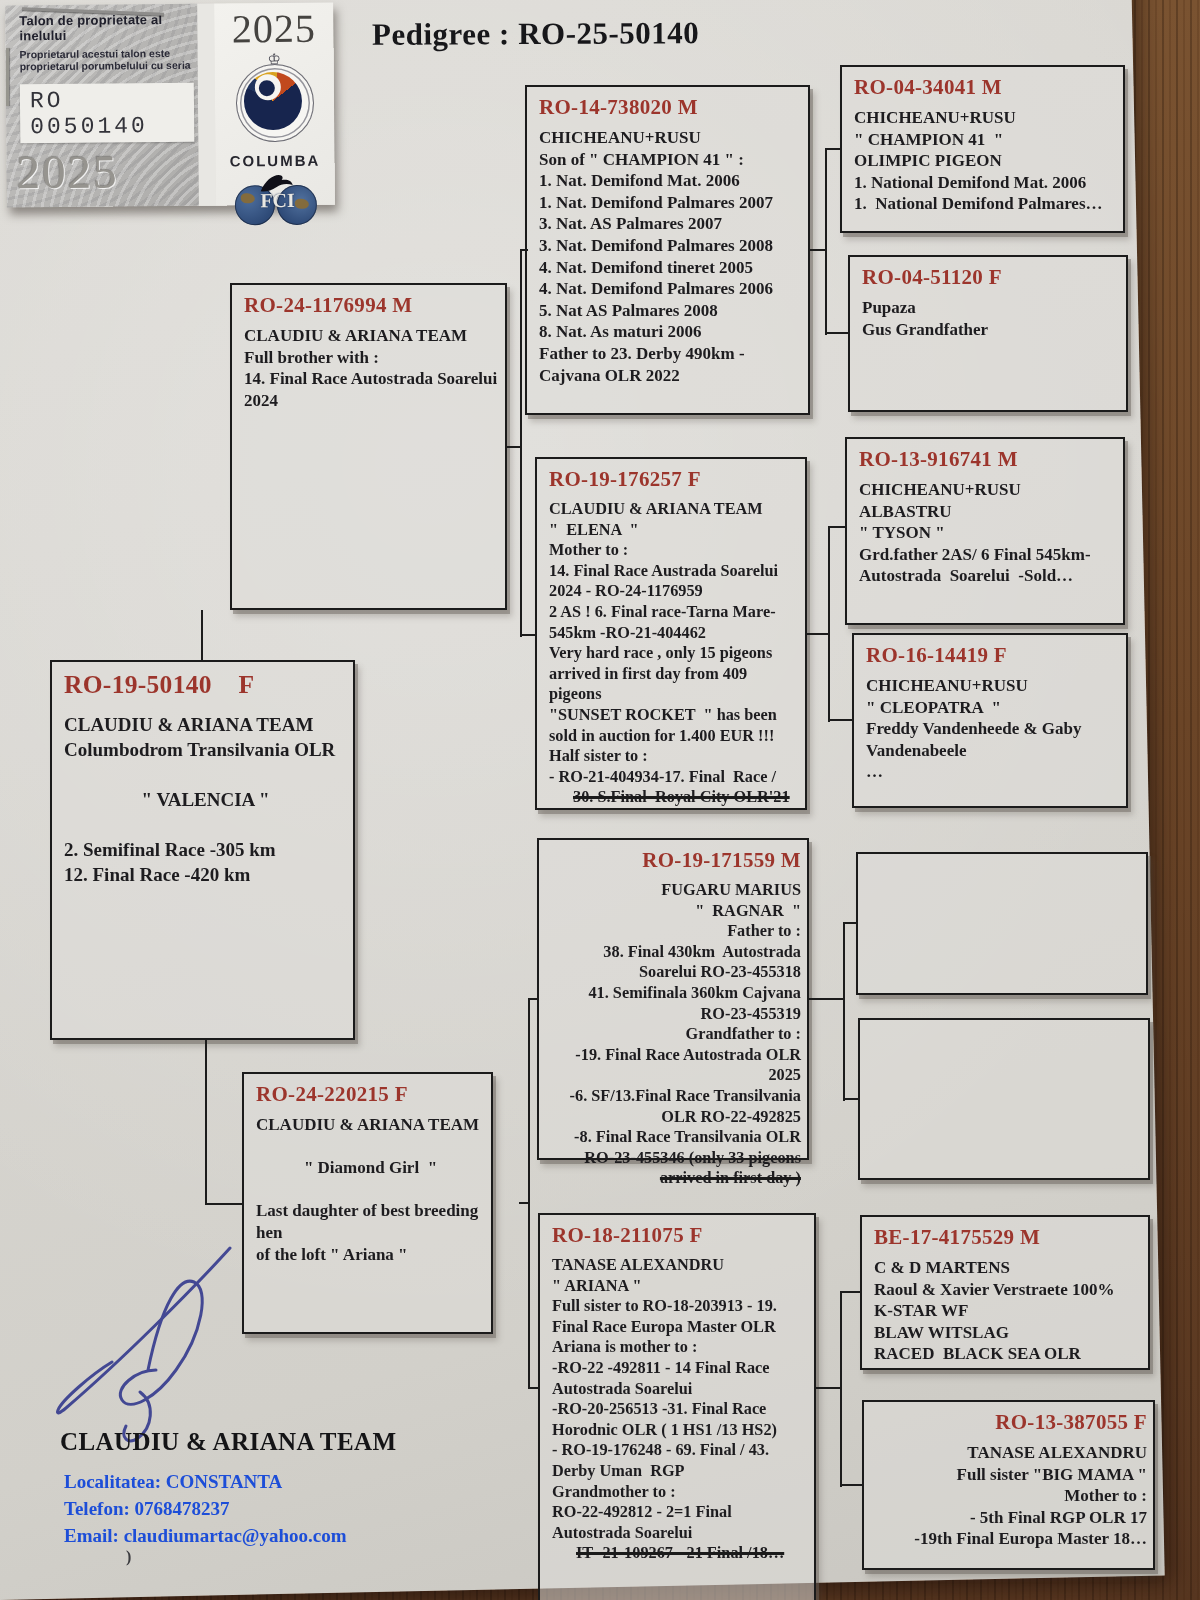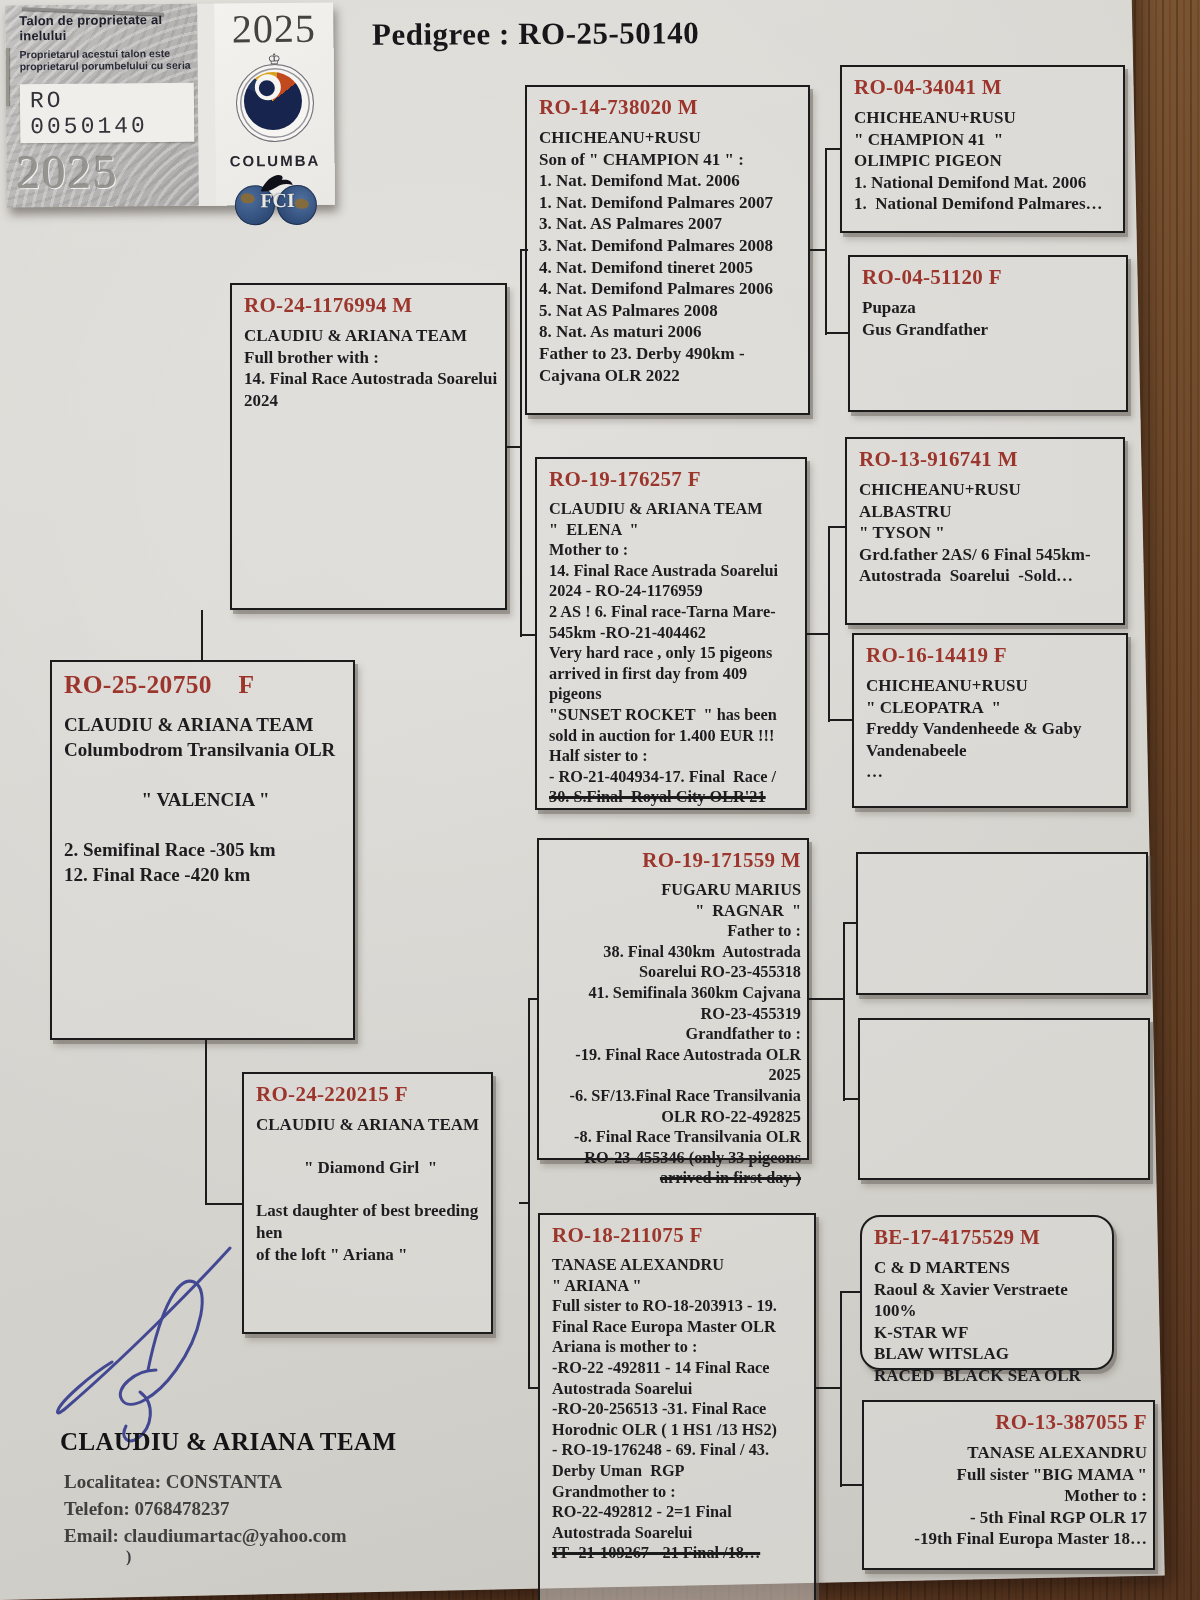--- a/index.html
+++ b/index.html
@@ -100,27 +100,27 @@
     box-sizing:border-box;padding:6px 6px 4px 12px;
     box-shadow:3px 4px 0 rgba(105,98,90,.45), 5px 7px 6px rgba(80,72,62,.25);
     color:#1d1c1f;overflow:visible;
   }
   .ring{font-size:21px;font-weight:bold;color:#9c352c;letter-spacing:.3px;margin:2px 0 7px;white-space:pre-wrap;}
   .bline{font-size:17px;line-height:21.6px;min-height:21.6px;font-weight:bold;white-space:pre-wrap;}
   .dense .bline{font-size:16.3px;line-height:20.6px;min-height:20.6px;}
   .big .ring{font-size:25.5px;margin-bottom:12px;}
   .big .bline{font-size:19px;line-height:25px;min-height:25px;}
   .bline.center{text-align:center;}
-  .bline.struck{text-decoration:line-through;text-decoration-thickness:2.5px;text-decoration-color:#1b1b1b;}
+  .bline.struck{text-decoration:line-through;text-decoration-thickness:2.5px;text-decoration-color:#1b1b1b;margin-left:24px;}
   
   .cl{position:absolute;background:#1c1c1c;}
   
   .sig{position:absolute;left:52px;top:1242px;}
   .owner-team{position:absolute;left:60px;top:1428px;font-size:25px;font-weight:bold;color:#141416;letter-spacing:.4px;}
-  .owner-lines{position:absolute;left:64px;top:1468px;font-size:19px;font-weight:bold;color:#404040;line-height:27px;}
+  .owner-lines{position:absolute;left:64px;top:1468px;font-size:19px;font-weight:bold;color:#1d4ed8;line-height:27px;}
   .paren-mark{position:absolute;left:126px;top:1548px;font-size:16px;color:#3c3c40;font-weight:bold;}
 </style>
 </head>
 <body>
 
 <div class="paper"></div>
 
 <div class="stub">
   <div class="stub-left">
     <div class="stub-l1">Talon de proprietate al inelului</div>
@@ -155,21 +155,21 @@
       <div class="fcpr-mono">FCI</div>
     </div>
   </div>
 </div>
 <div class="staple-h"></div>
 <div class="staple-v"></div>
 
 <div class="title">Pedigree : RO-25-50140</div>
 
 <div class="pbox big" style="left:50px;top:660px;width:305px;height:380px;">
-  <div class="ring">RO-25-20750    F</div>
+  <div class="ring">RO-19-50140    F</div>
   <div>
       <div class="bline">CLAUDIU &amp; ARIANA TEAM</div>
       <div class="bline">Columbodrom Transilvania OLR</div>
       <div class="bline"></div>
       <div class="bline center">" VALENCIA "</div>
       <div class="bline"></div>
       <div class="bline">2. Semifinal Race -305 km</div>
       <div class="bline">12. Final Race -420 km</div>
     </div>
 </div>
@@ -309,21 +309,21 @@
       <div class="bline">Vandenabeele</div>
       <div class="bline">…</div>
     </div>
 </div>
 <div class="pbox" style="left:856px;top:852px;width:292px;height:143px;">
   <div class="ring"></div>
 </div>
 <div class="pbox" style="left:858px;top:1018px;width:292px;height:162px;">
   <div class="ring"></div>
 </div>
-<div class="pbox" style="left:860px;top:1215px;width:254px;height:155px;border-radius:20px;">
+<div class="pbox" style="left:860px;top:1215px;width:290px;height:155px;">
   <div class="ring">BE-17-4175529 M</div>
   <div>
       <div class="bline">C &amp; D MARTENS</div>
       <div class="bline">Raoul &amp; Xavier Verstraete 100%</div>
       <div class="bline">K-STAR WF</div>
       <div class="bline">BLAW WITSLAG</div>
       <div class="bline">RACED  BLACK SEA OLR</div>
     </div>
 </div>
 <div class="pbox" style="left:862px;top:1400px;width:293px;height:170px;text-align:right;">

